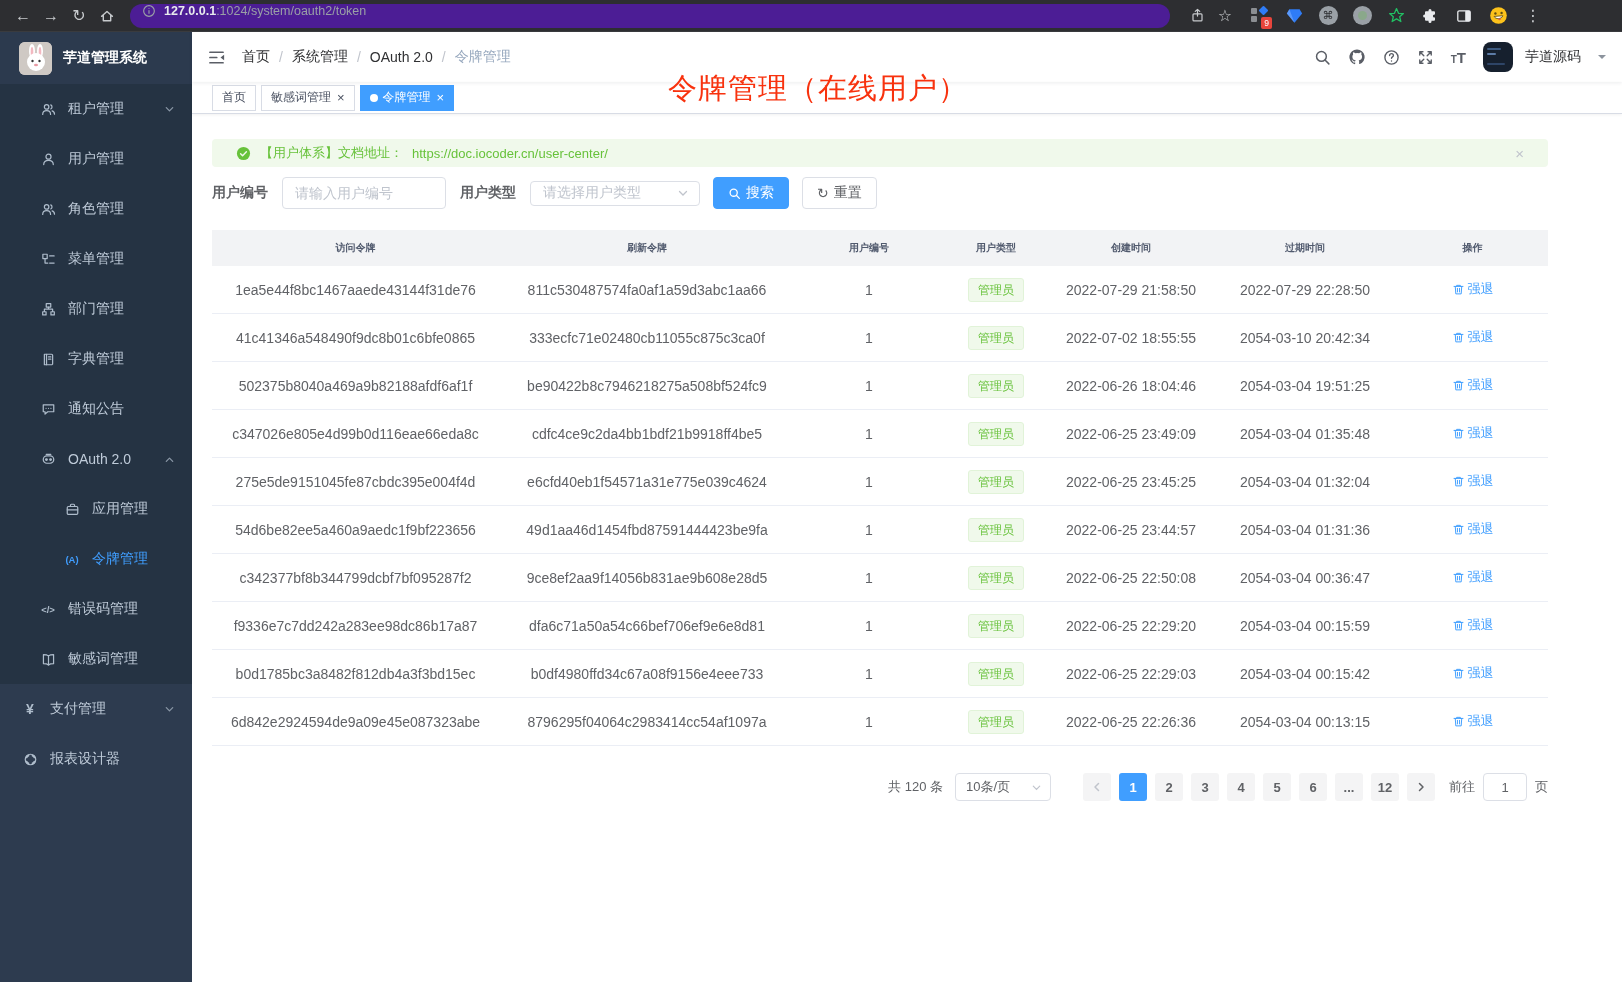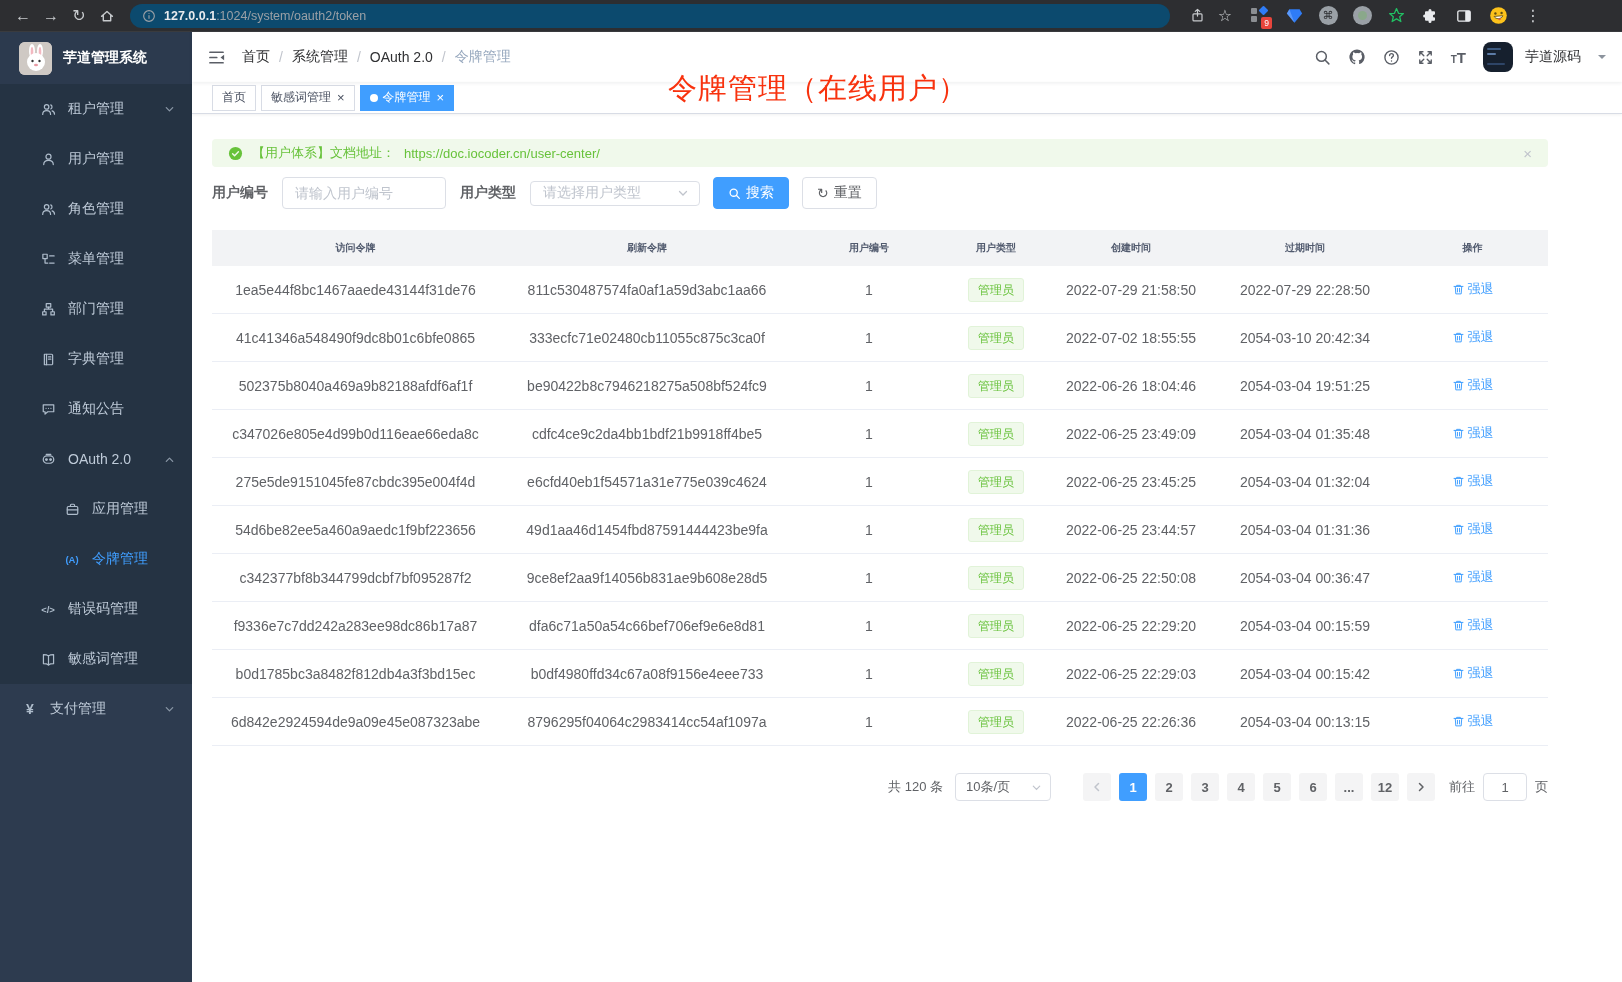--- a/index.html
+++ b/index.html
@@ -3,21 +3,21 @@
 <meta charset="utf-8">
 <style>
   * { margin:0; padding:0; box-sizing:border-box; }
   html,body { width:1622px; height:982px; }
   body { font-family:"Liberation Sans","DejaVu Sans",sans-serif; background:#fff; overflow:hidden; font-size:14px; }
 
   
   .browser-bar { height:32px; background:#2d2e31; border-bottom:1px solid #3a3b3e; display:flex; align-items:center; padding:0 10px; gap:2px; }
   .b-btn { width:26px; height:24px; display:flex; align-items:center; justify-content:center; color:#c7cacd; font-size:16px; border-radius:50%; flex:none; }
   .b-btn svg { display:block; }
-  .omnibox { flex:1; max-width:1040px; height:24px; margin:0 12px 0 8px; background:#0c4a6e; border-radius:12px; display:flex; align-items:center; padding:0 12px; gap:8px; }
+  .omnibox { flex:1; max-width:1040px; height:24px; margin:0 12px 0 8px; background:#4c1d95; border-radius:12px; display:flex; padding:0 12px; gap:8px; }
   .omnibox .url { font-size:12.5px; color:#9aa0a6; white-space:nowrap; }
   .omnibox .url b { color:#e8eaed; font-weight:600; }
   .ext-group { display:flex; align-items:center; gap:14px; margin:0 10px; }
   .ext { width:20px; height:20px; position:relative; display:flex; align-items:center; justify-content:center; flex:none; }
   .ext-grid { position:relative; width:20px; height:20px; }
   .ext-grid .sq { position:absolute; width:6px; height:6px; background:#8b8e92; border-radius:1px; }
   .ext-grid .sq.a { left:1px; top:2px; } .ext-grid .sq.b { left:1px; top:10px; }
   .ext-grid .diamond { position:absolute; left:10px; top:1px; width:7px; height:7px; background:#2f7cf6; transform:rotate(45deg); border-radius:1px; }
   .ext-badge { position:absolute; right:-2px; bottom:-3px; min-width:11px; height:12px; background:#e8453c; color:#fff; font-size:8.5px; font-style:normal; border-radius:2px; display:flex; align-items:center; justify-content:center; padding:0 2px; }
   .circle-ic { width:19px; height:19px; border-radius:50%; background:#9aa0a6; display:flex; align-items:center; justify-content:center; color:#2d2e31; font-size:11px; }
@@ -68,21 +68,21 @@
 
   .tagsbar { height:32px; border-bottom:1px solid #d8dce5; box-shadow:0 1px 3px 0 rgba(0,0,0,.06); display:flex; align-items:center; padding:0 20px; gap:5px; flex:none; position:relative; z-index:4; background:#fff; }
   .tag { height:26px; display:inline-flex; align-items:center; border:1px solid #d8dce5; background:#fff; color:#495060; font-size:12px; padding:0 9px; cursor:pointer; gap:5px; }
   .tag .tag-dot { width:8px; height:8px; border-radius:50%; background:#fff; }
   .tag.active { background:#409eff; border-color:#409eff; color:#fff; }
   .tag .tag-close { font-size:13px; line-height:1; margin-left:1px; }
 
   
   .content { flex:1; padding:25px 74px 0 20px; overflow:hidden; }
 
-  .alert { height:28px; background:#f0f9eb; border-radius:4px; display:flex; align-items:center; padding:0 16px; color:#67c23a; font-size:13px; gap:9px; }
+  .alert { height:28px; background:#f0f9eb; border-radius:4px; display:flex; align-items:center; padding:0 24px; color:#67c23a; font-size:13px; gap:9px; }
   .alert-link { color:#67c23a; text-decoration:none; }
   .alert-close { margin-left:auto; color:#c0c4cc; font-size:15px; cursor:pointer; line-height:1; }
 
   .filters { margin-top:10px; display:flex; align-items:center; height:32px; }
   .f-label { font-weight:700; color:#606266; margin-right:14px; white-space:nowrap; }
   .f-input { width:164px; height:32px; border:1px solid #dcdfe6; border-radius:4px; padding:0 12px; font-size:14px; color:#606266; outline:none; margin-right:14px; font-family:inherit; }
   .f-input::placeholder { color:#bfc4cd; }
   .f-select { width:170px; height:25px; border:1px solid #dcdfe6; border-radius:4px; padding:0 10px 0 12px; display:flex; align-items:center; justify-content:space-between; color:#bfc4cd; margin-right:13px; cursor:pointer; }
   .sel-arrow { color:#c0c4cc; display:flex; }
   .btn { height:32px; border-radius:4px; border:1px solid #dcdfe6; background:#fff; color:#606266; font-size:14px; display:inline-flex; align-items:center; gap:5px; padding:0 14px; cursor:pointer; margin-right:13px; font-family:inherit; }
@@ -334,20 +334,29 @@
             <span class="ic">
               <b class="txt-ic lg">¥</b>
             </span>
             <span class="mi-label">支付管理</span>
             <span class="mi-arrow down">
               <svg viewBox="0 0 12 12" width="11" height="11" fill="none" stroke="currentColor" stroke-width="1.4" stroke-linecap="round" stroke-linejoin="round">
                 <path d="M2.5 4l3.5 3.5L9.5 4"></path>
               </svg>
             </span>
           </div>
+          <div class="menu-item lv1">
+            <span class="ic">
+              <svg viewBox="0 0 16 16" width="15" height="15" fill="none" stroke="currentColor" stroke-width="1.3" stroke-linecap="round" stroke-linejoin="round">
+                <circle cx="8" cy="8" r="5.6"></circle>
+                <path d="M10.4 3.8a4.8 4.8 0 0 1 1.8 1.8M12.2 10.4a4.8 4.8 0 0 1-1.8 1.8M5.6 12.2a4.8 4.8 0 0 1-1.8-1.8M3.8 5.6a4.8 4.8 0 0 1 1.8-1.8" stroke-width="2.2"></path>
+              </svg>
+            </span>
+            <span class="mi-label">报表设计器</span>
+          </div>
           <div class="menu-fill"></div>
         </nav>
     </aside>
 
     <main class="main">
       <div class="annotation">令牌管理（在线用户）</div>
 
       <header class="navbar">
         <span class="hamburger">
           <svg viewBox="0 0 18 18" width="19" height="19" fill="currentColor">

